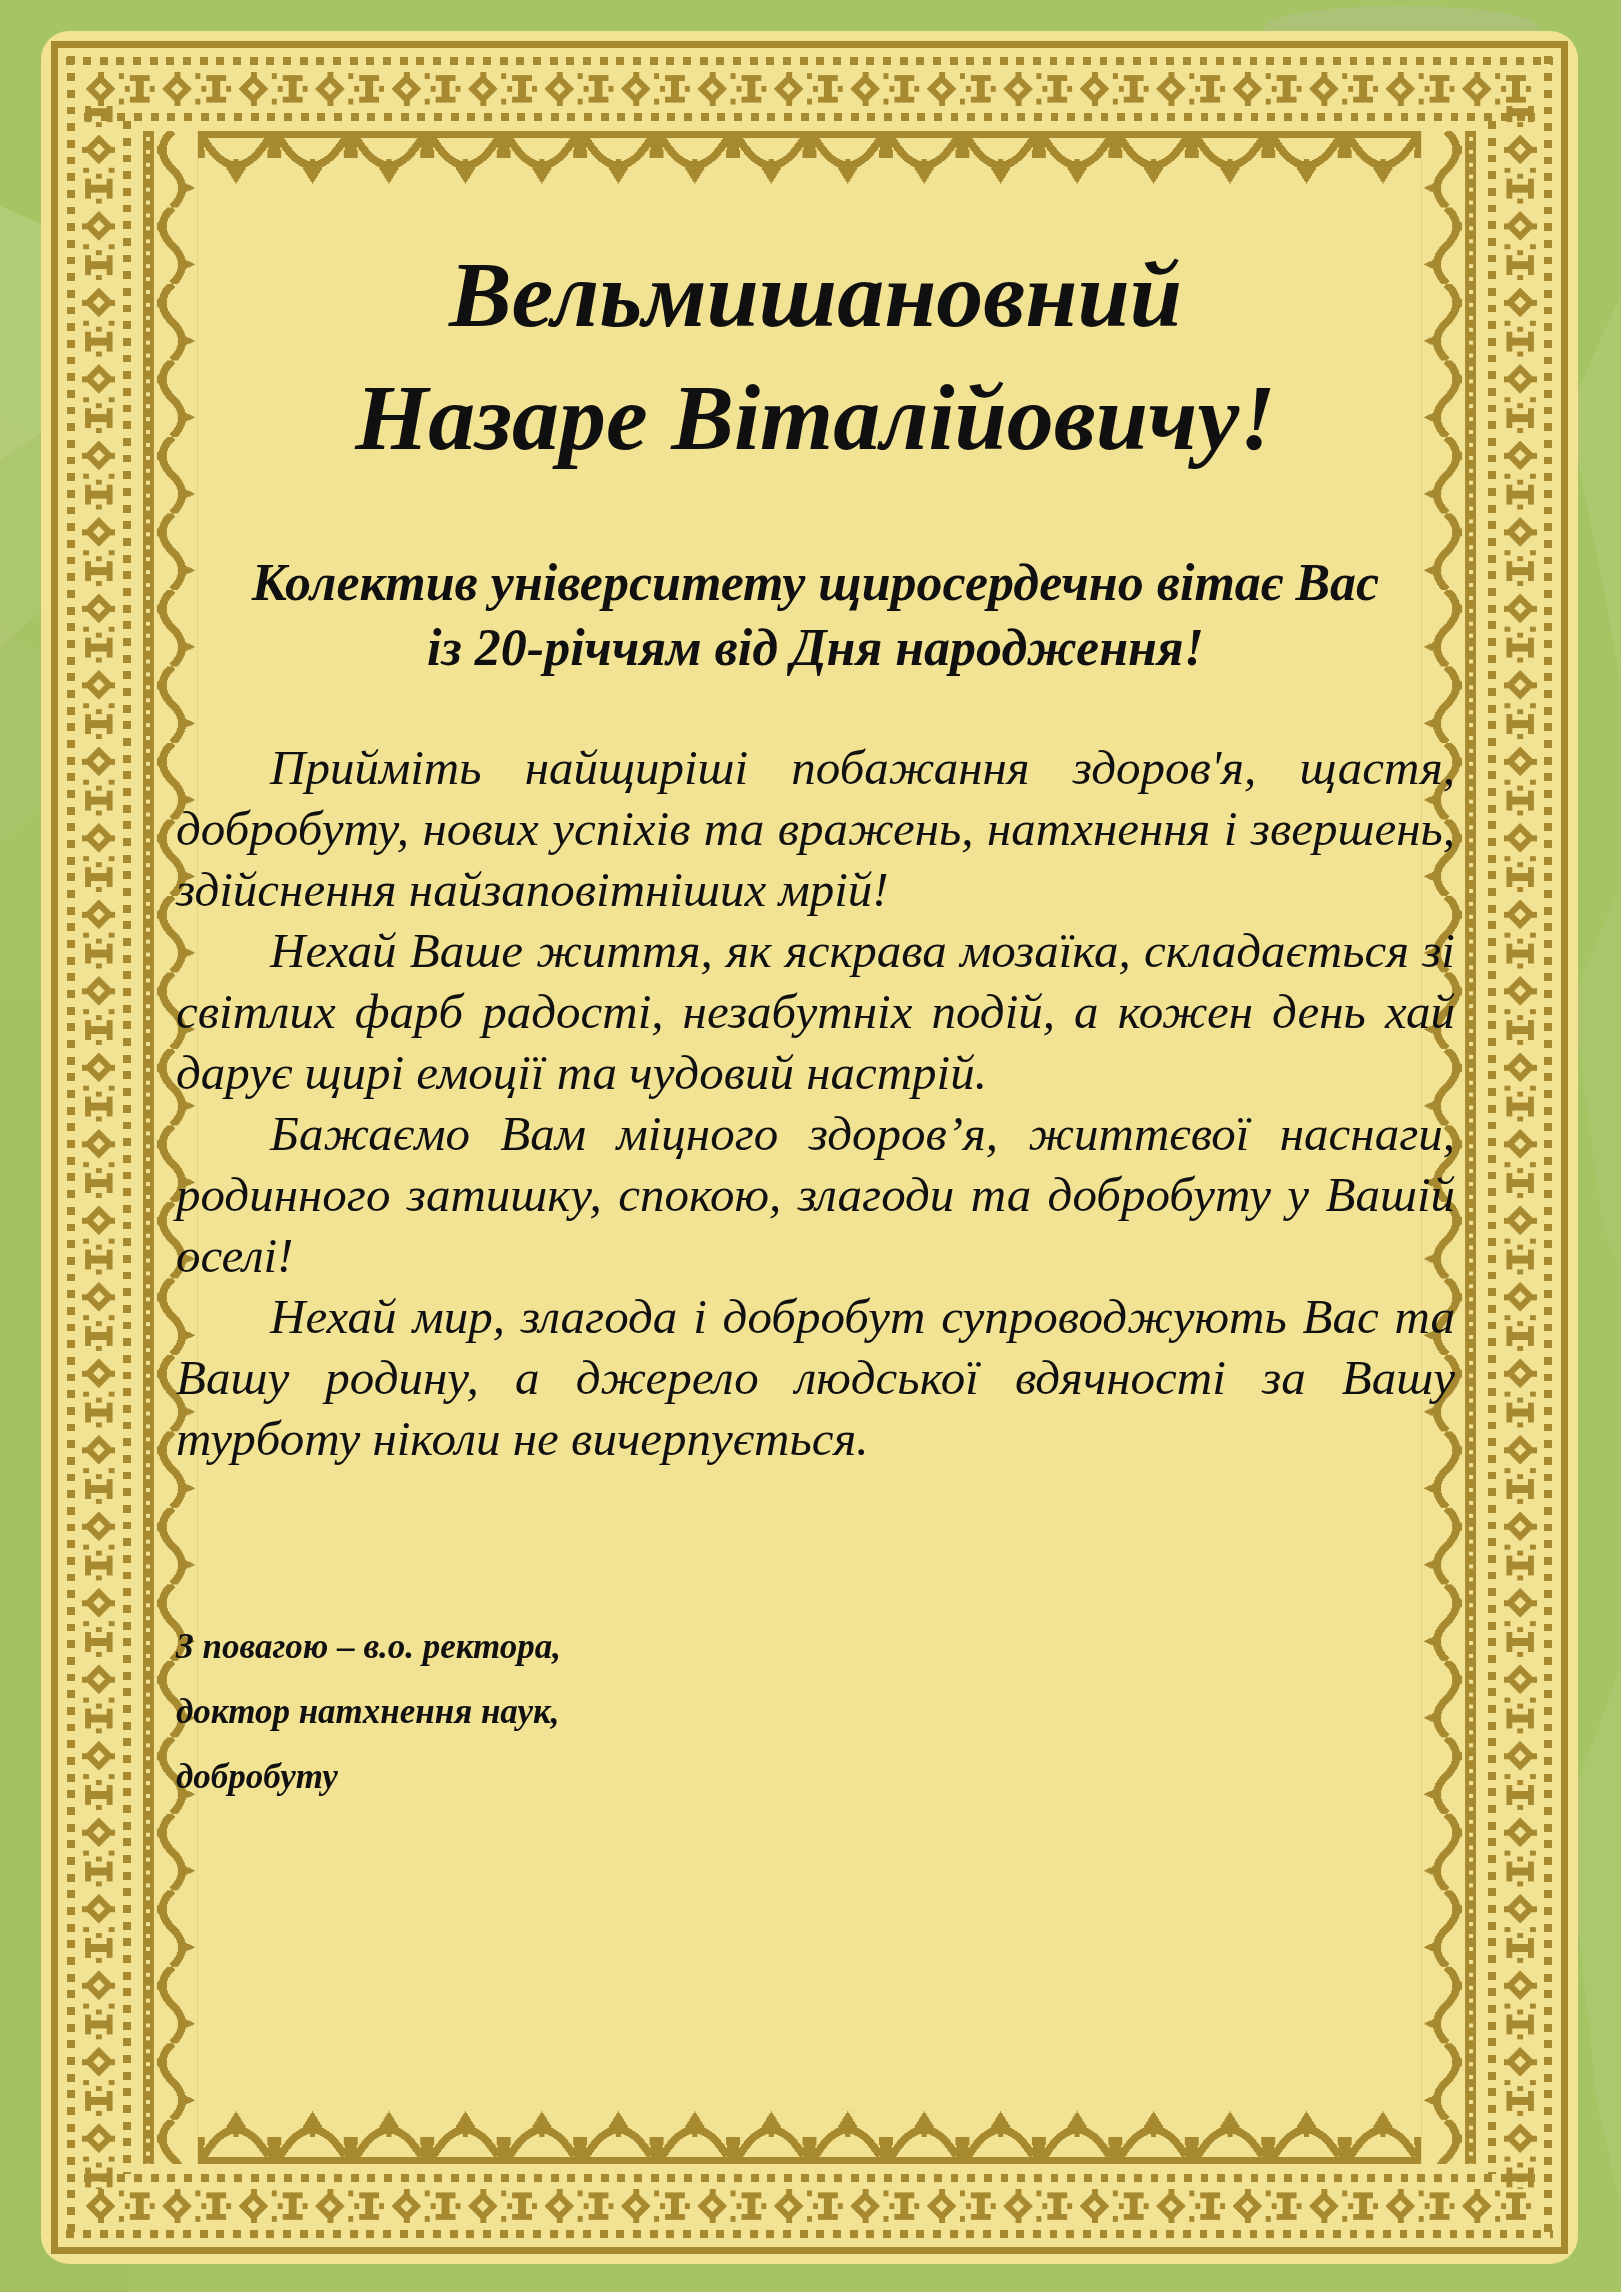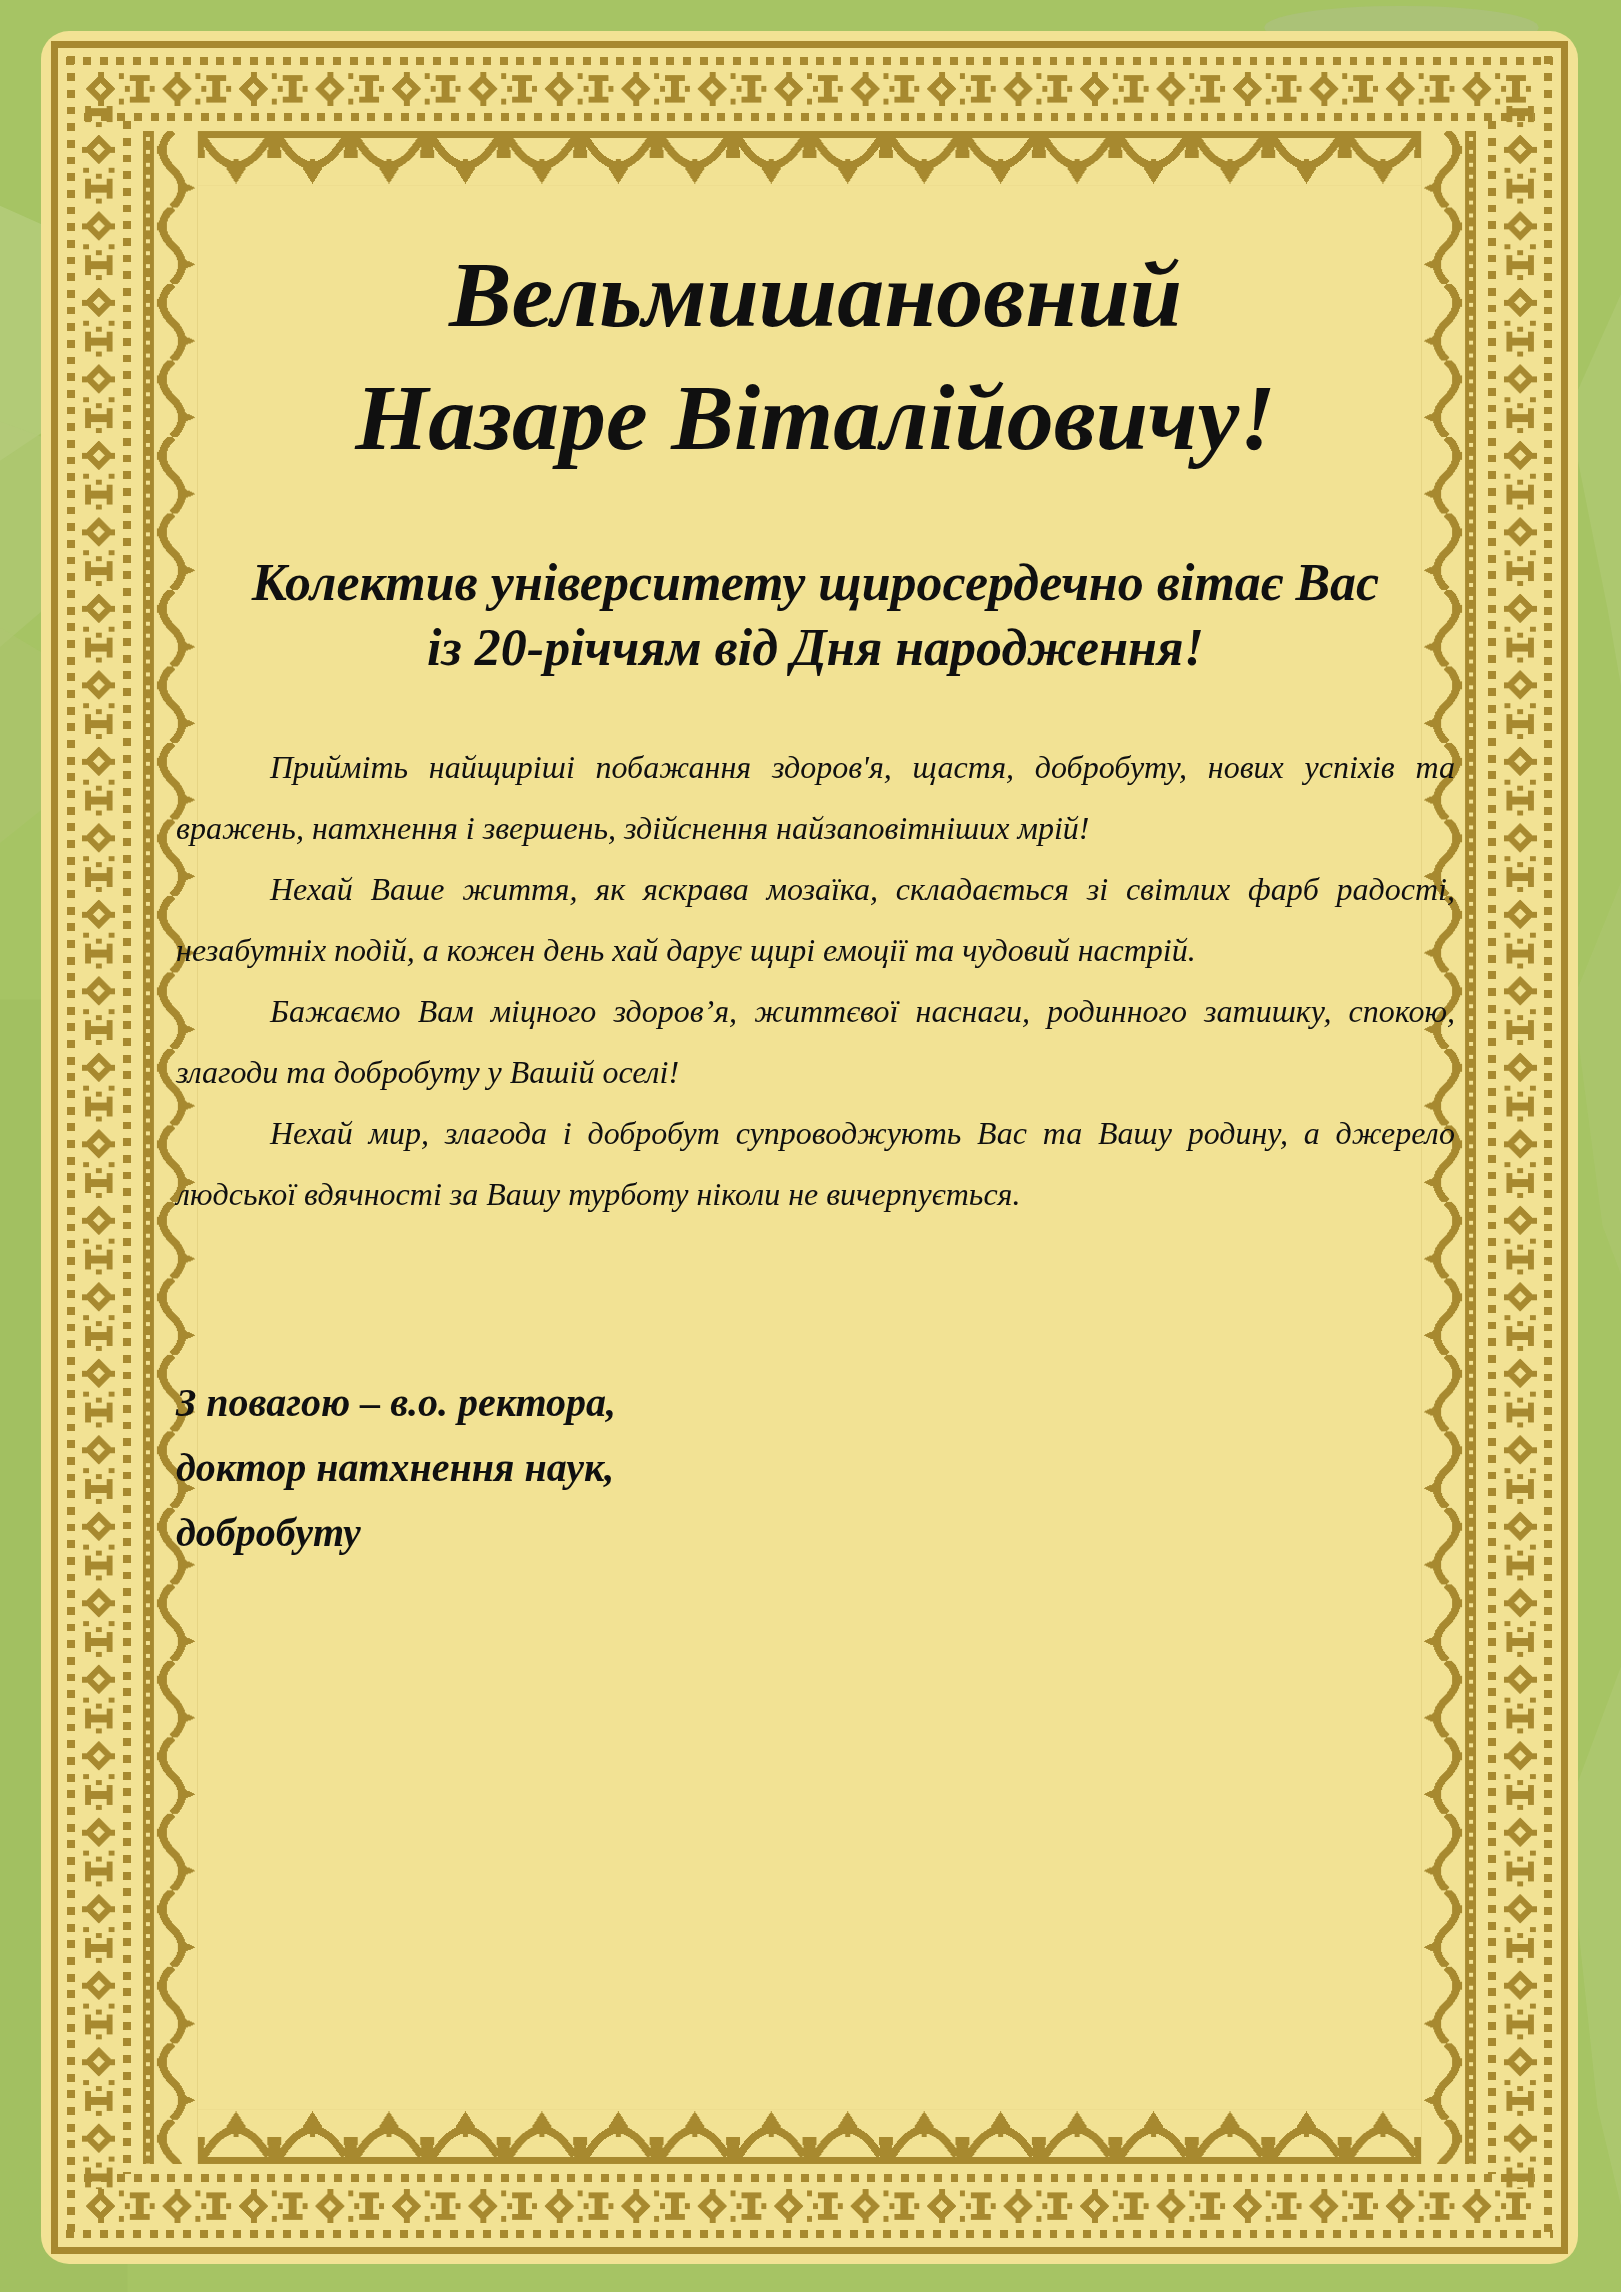--- a/index.html
+++ b/index.html
@@ -39,28 +39,28 @@
   .subtitle {
     margin-top: 71px;
     text-align: center;
     font-weight: bold; font-style: italic;
     font-size: 52px; line-height: 65px;
   }
   .subtitle .sl { display: block; }
   .bodytext {
     margin-top: 57px;
     font-style: italic;
-    font-size: 32px; line-height: 61px;
+    font-size: 49px; line-height: 61px;
     text-align: justify;
   }
   .bodytext p { margin: 0; text-indent: 94px; }
   .signature {
     margin-top: 145px;
     font-weight: bold; font-style: italic;
-    font-size: 40px; line-height: 65px;
+    font-size: 35px; line-height: 65px;
   }
 </style>
 </head>
 <body>
 
 <div class="page">
 
   <svg class="leaves" viewBox="0 0 1654 2339" preserveAspectRatio="none" aria-hidden="true">
     <polygon points="0,210 90,250 120,340 60,430 0,470" fill="#bcd186" opacity="0.55"></polygon>
     <polygon points="0,430 110,470 70,600 0,660" fill="#b3ca79" opacity="0.5"></polygon>

